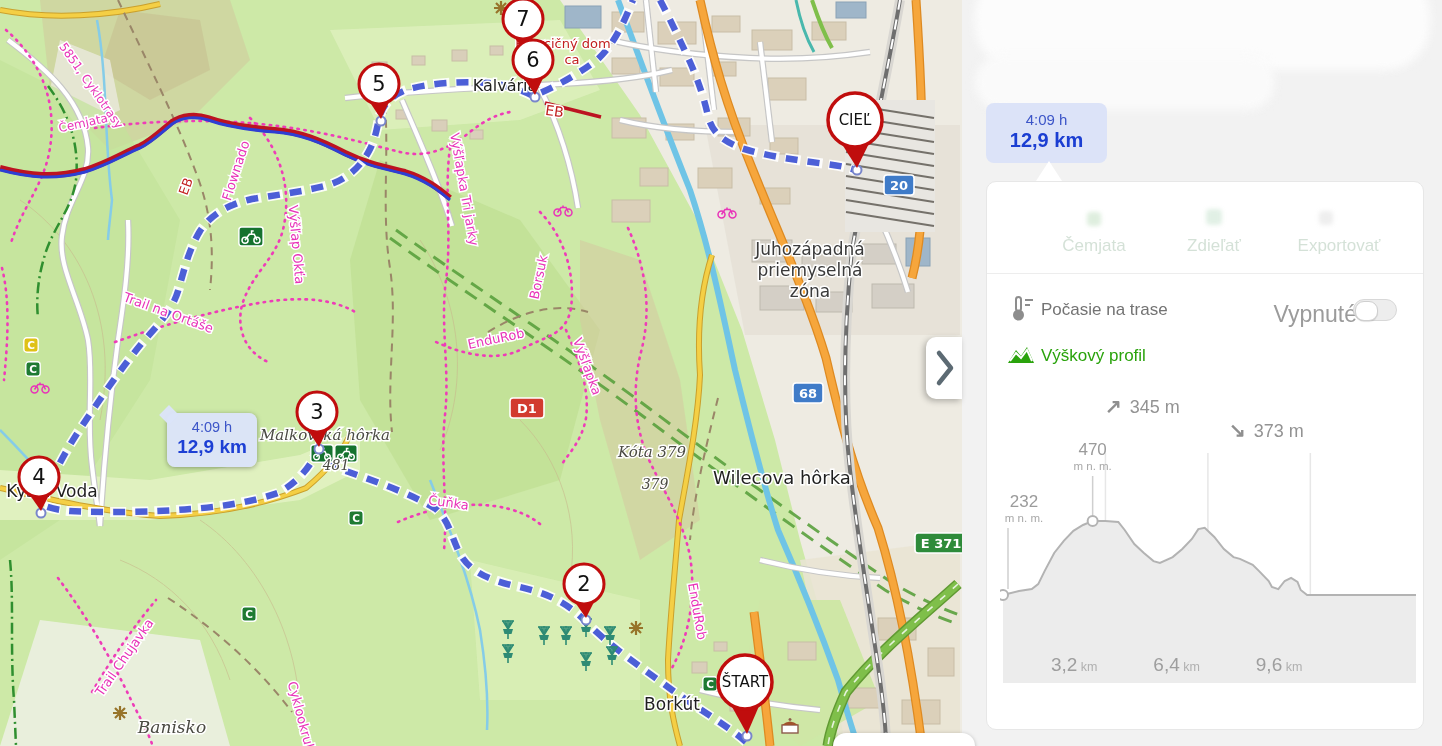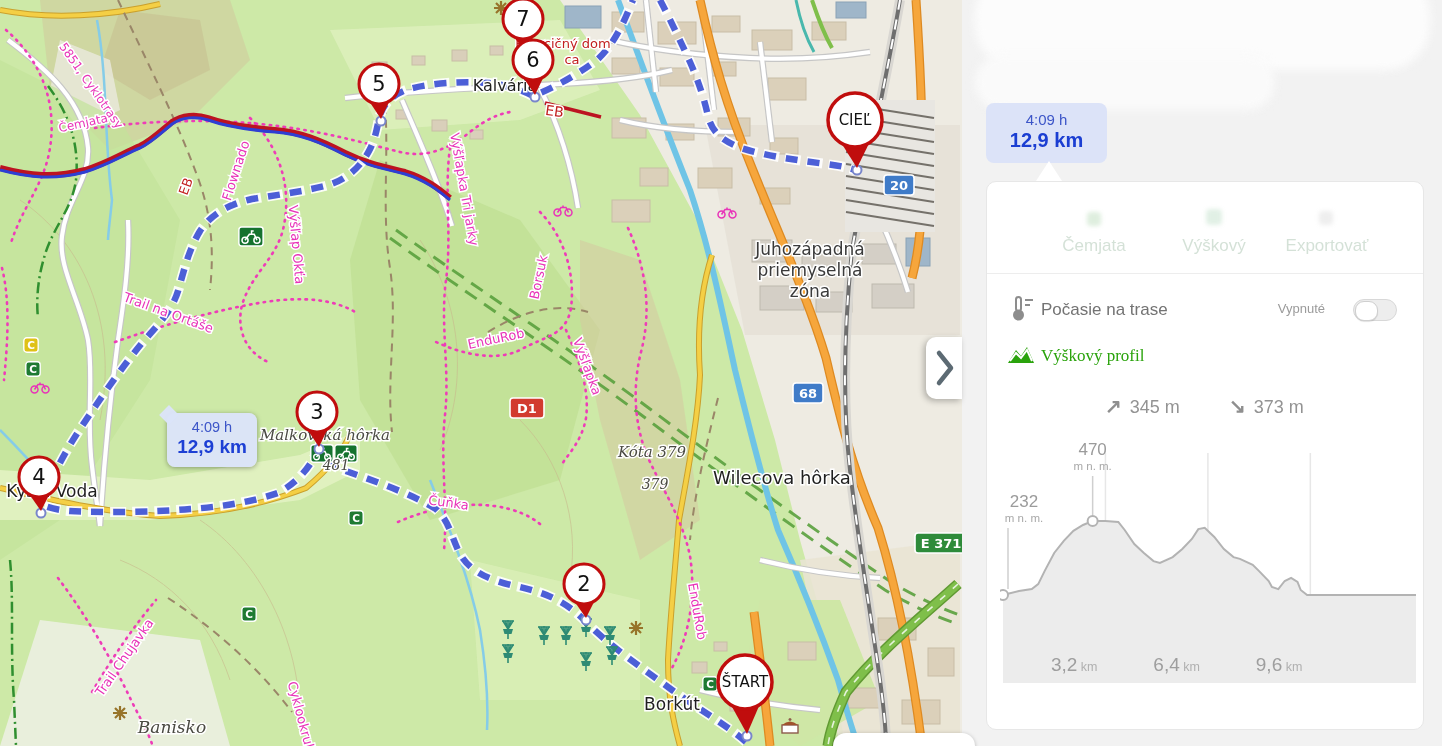--- a/index.html
+++ b/index.html
@@ -26,26 +26,26 @@
   #badge .b-dist{font-size:20px;font-weight:bold;color:#1b3ed2;margin-top:1px;}
   #badge-tail{position:absolute;left:74px;top:161px;width:0;height:0;border-left:13px solid transparent;
     border-right:13px solid transparent;border-bottom:20px solid #ffffff;z-index:3;}
   #card{position:absolute;left:24px;top:181px;width:438px;height:549px;background:#fff;border:1px solid #e7e7e7;
     border-radius:10px;box-sizing:border-box;}
   .ghost-tab{position:absolute;transform:translateX(-50%);font-size:17px;color:rgba(120,162,132,.32);
     filter:blur(.5px);white-space:nowrap;}
   .ghost-ico{position:absolute;border-radius:4px;filter:blur(2px);}
   #card .divider{position:absolute;left:0;top:91px;width:100%;height:1px;background:#ededed;}
   .row-label{position:absolute;font-size:17px;color:#737373;white-space:nowrap;}
-  #weather-state{position:absolute;left:248px;top:119px;width:90px;text-align:right;font-size:13px;color:#9b9b9b;}
+  #weather-state{position:absolute;left:280px;top:119px;width:90px;text-align:right;font-size:23px;color:#9b9b9b;}
   #toggle{position:absolute;left:366px;top:117px;width:44px;height:22px;background:#ededed;border:1px solid #d8d8d8;
     border-radius:11px;box-sizing:border-box;cursor:pointer;}
   #toggle .knob{position:absolute;left:1px;top:1px;width:21px;height:18px;background:#fff;border:1px solid #cfcfcf;
     border-radius:9px;box-shadow:0 1px 1px rgba(0,0,0,.12);}
-  #profile-label{position:absolute;left:54px;top:164px;font-size:17px;color:#2aa30c;font-family:Liberation Serif, serif;}
+  #profile-label{position:absolute;left:54px;top:164px;font-size:17px;color:#2aa30c;}
   .stat{position:absolute;top:212px;font-size:18px;color:#939393;white-space:nowrap;}
   .stat .arr{font-size:20px;color:#8f8f8f;font-weight:bold;margin-right:8px;}
   #chart-wrap{position:absolute;left:13px;top:249px;width:420px;height:256px;}
 </style>
 </head>
 <body>
 
 <div id="stage">
 
 
@@ -455,22 +455,22 @@
     <div class="b-dist">12,9 km</div>
   </div>
   <div id="badge-tail"></div>
 
   <div id="card">
 
     <div class="ghost-ico" style="left:100px;top:30px;width:14px;height:14px;background:rgba(90,170,90,.20);"></div>
     <div class="ghost-ico" style="left:219px;top:27px;width:16px;height:16px;background:rgba(90,170,110,.18);"></div>
     <div class="ghost-ico" style="left:332px;top:29px;width:14px;height:14px;background:rgba(150,150,150,.16);"></div>
     <div class="ghost-tab" style="left:107px;top:54px;">Čemjata</div>
-    <div class="ghost-tab" style="left:227px;top:54px;">Výškový</div>
-    <div class="ghost-tab" style="left:340px;top:54px;">Exportovať</div>
+    <div class="ghost-tab" style="left:227px;top:54px;">Zdieľať</div>
+    <div class="ghost-tab" style="left:352px;top:54px;">Exportovať</div>
     <div class="divider"></div>
 
     <svg style="position:absolute;left:20px;top:112px;" width="28" height="30">
       <rect x="9" y="3" width="5" height="14" rx="2.5" fill="none" stroke="#8d8d8d" stroke-width="2"></rect>
       <circle cx="11.5" cy="21" r="5.5" fill="#8d8d8d"></circle>
       <line x1="18" y1="6" x2="26" y2="6" stroke="#8d8d8d" stroke-width="2"></line>
       <line x1="18" y1="11" x2="23" y2="11" stroke="#8d8d8d" stroke-width="2"></line>
     </svg>
     <div class="row-label" style="left:54px;top:118px;">Počasie na trase</div>
     <div id="weather-state">Vypnuté</div>
@@ -480,21 +480,21 @@
 
     <svg style="position:absolute;left:20px;top:160px;" width="28" height="24">
       <polygon points="1,21 9,8 14,14 20,5 27,21" fill="#2aa30c"></polygon>
       <polyline points="3,19 9,11 14,16 20,8 25,19" fill="none" stroke="#fff" stroke-width="2"></polyline>
     </svg>
     <div id="profile-label">Výškový profil</div>
 
     <div class="stat" style="left:118px;">
       <span class="arr">↗</span><span>345 m</span>
     </div>
-    <div class="stat" style="left:242px;">
+    <div class="stat" style="left:242px;margin-top:24px;">
       <span class="arr">↘</span><span>373 m</span>
     </div>
 
     <div id="chart-wrap">
       <svg id="chart-svg" width="420" height="256" viewBox="0 0 420 256">
             <line x1="105.44961240310077" y1="22" x2="105.44961240310077" y2="252" stroke="#e7e7e7" stroke-width="1.5"></line>
             <line x1="207.89922480620154" y1="22" x2="207.89922480620154" y2="252" stroke="#e7e7e7" stroke-width="1.5"></line>
             <line x1="310.3488372093023" y1="22" x2="310.3488372093023" y2="252" stroke="#e7e7e7" stroke-width="1.5"></line>
             <path d="M3.0,164.0 L19.0,160.0 L31.8,158.1 L38.2,153.1 L44.6,140.1 L54.2,122.0 L63.8,109.9 L73.4,99.9 L83.0,94.0 L92.6,90.0 L105.4,90.0 L118.3,90.9 L124.7,99.0 L134.3,113.0 L143.9,122.0 L153.5,130.1 L159.9,132.0 L172.7,126.1 L182.3,118.0 L191.9,108.0 L198.3,98.1 L204.7,96.8 L214.3,105.9 L223.9,118.0 L233.5,126.1 L239.9,127.9 L252.7,133.8 L259.1,140.1 L268.7,150.0 L271.9,155.9 L278.3,158.1 L284.7,150.0 L291.1,146.9 L297.5,150.9 L300.7,159.0 L307.1,164.0 L310.3,164.0 L416.0,164.0 L416,252 L3,252 Z" fill="#ececec"></path>
             <path d="M3.0,164.0 L19.0,160.0 L31.8,158.1 L38.2,153.1 L44.6,140.1 L54.2,122.0 L63.8,109.9 L73.4,99.9 L83.0,94.0 L92.6,90.0 L105.4,90.0 L118.3,90.9 L124.7,99.0 L134.3,113.0 L143.9,122.0 L153.5,130.1 L159.9,132.0 L172.7,126.1 L182.3,118.0 L191.9,108.0 L198.3,98.1 L204.7,96.8 L214.3,105.9 L223.9,118.0 L233.5,126.1 L239.9,127.9 L252.7,133.8 L259.1,140.1 L268.7,150.0 L271.9,155.9 L278.3,158.1 L284.7,150.0 L291.1,146.9 L297.5,150.9 L300.7,159.0 L307.1,164.0 L310.3,164.0 L416.0,164.0" fill="none" stroke="#b3b3b3" stroke-width="2"></path>

